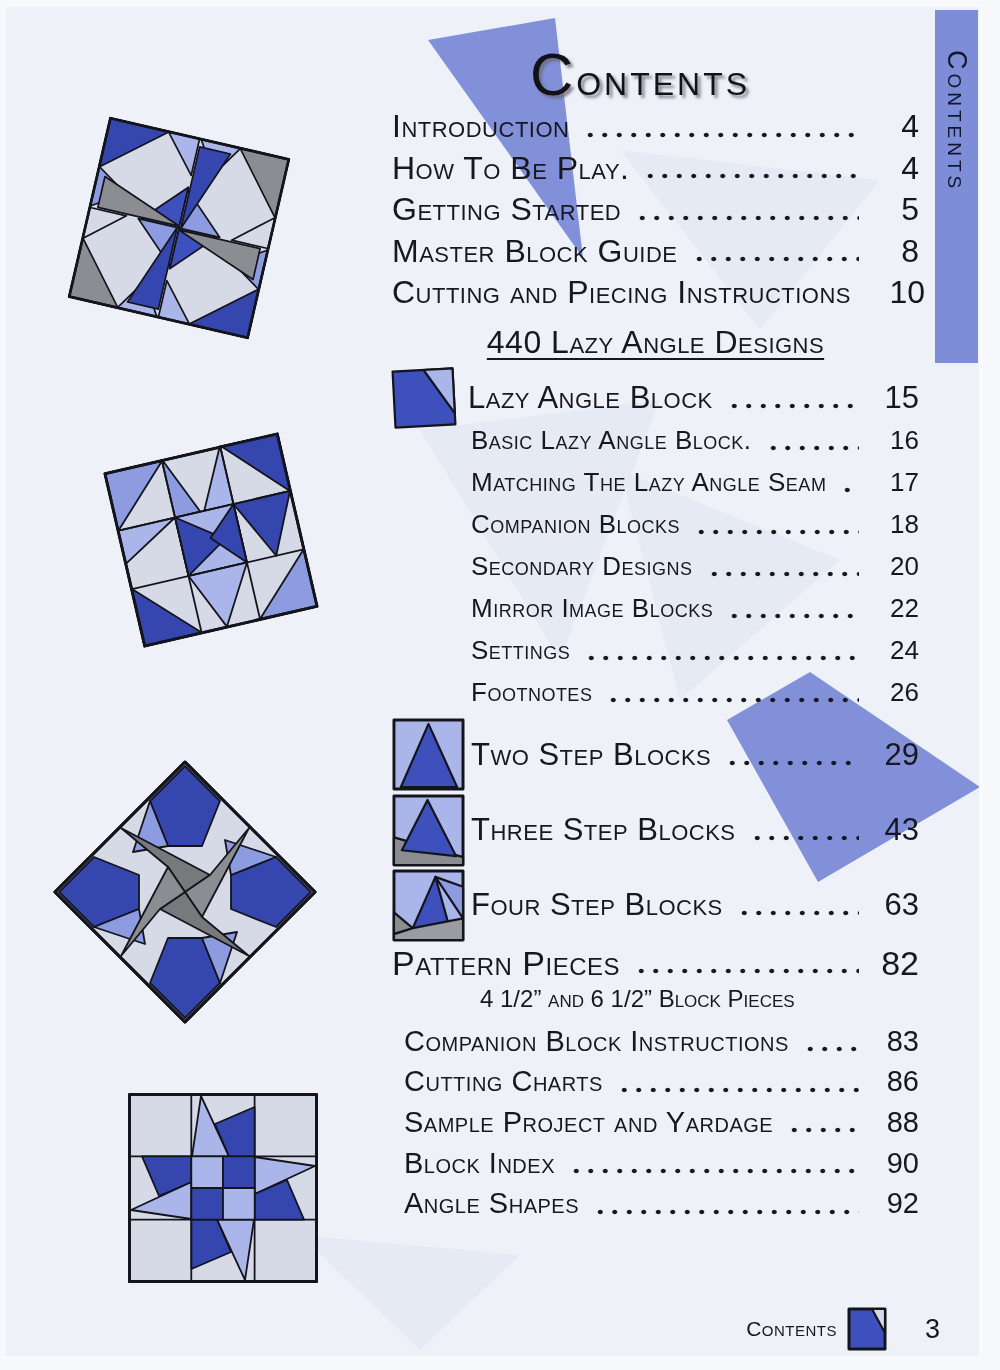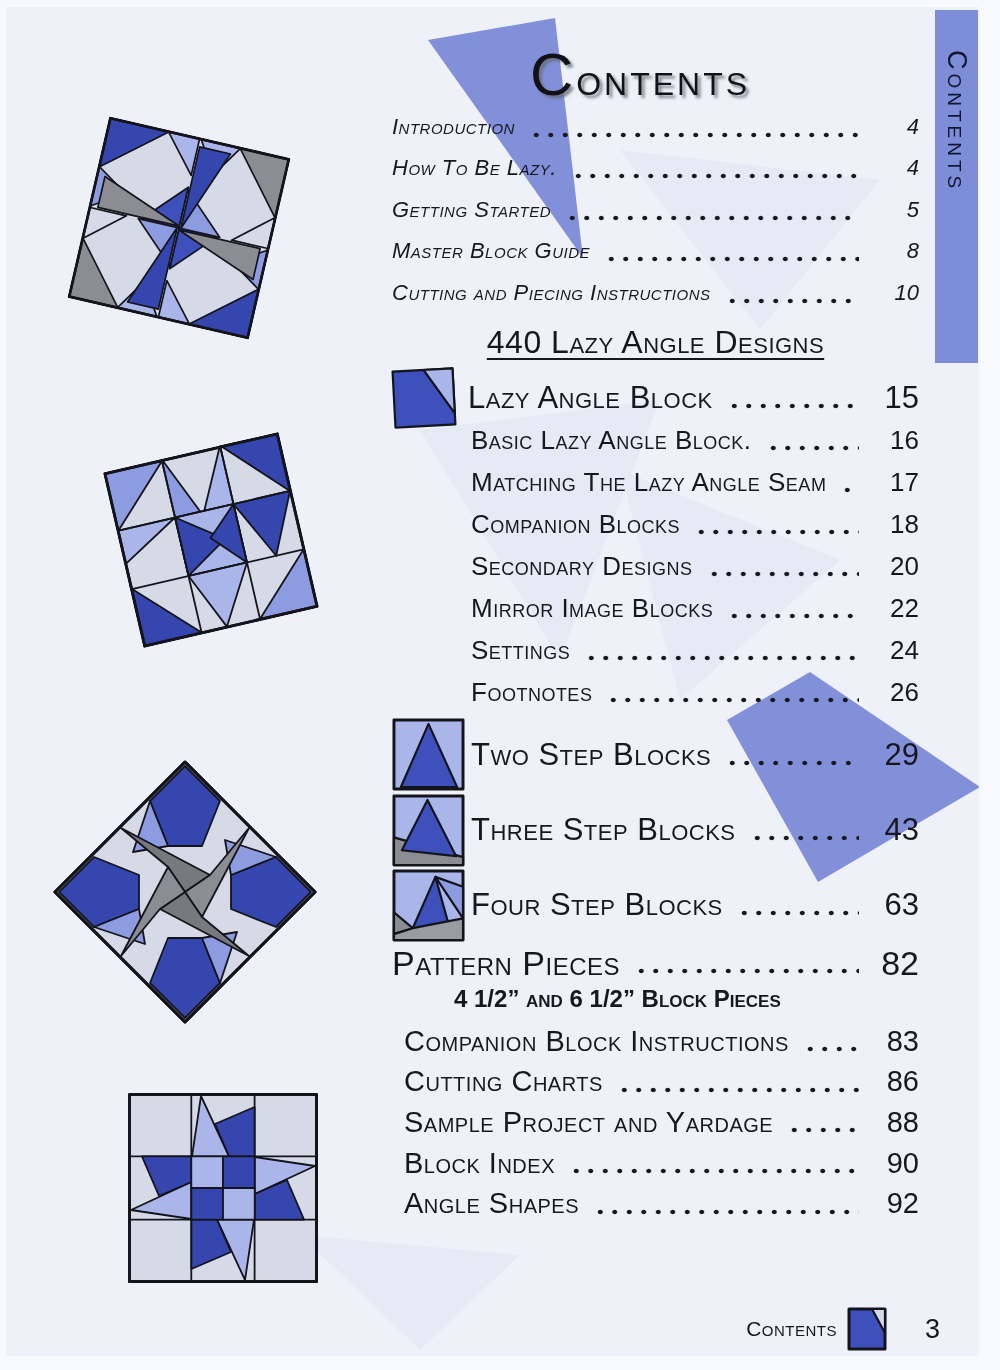--- a/index.html
+++ b/index.html
@@ -46,21 +46,21 @@
     text-align:center;font-variant:small-caps;font-size:46px;letter-spacing:3px;
     color:#121218;text-shadow:3px 3px 3px rgba(105,105,118,.8);
   }
   #page-title::first-letter{font-size:60px;}
 
   .toc-col{position:absolute;left:392px;width:527px;z-index:3;}
   #toc-main{top:106px;} #toc-lazy{top:364px;} #toc-subs{top:419px;}
   #toc-steps{top:717px;} #toc-pattern{top:944px;} #toc-end{top:1021px;}
 
   .toc-row{display:flex;align-items:center;}
-  .main-row{height:41.5px;font-size:22px;font-style:italic;}
+  .main-row{height:41.5px;font-size:32px;}
   .big-row{height:68px;font-size:31px;}
   .sub-row{height:42px;font-size:26px;padding-left:79px;}
   .step-row{height:75.4px;font-size:31px;}
   .pattern-row{height:38px;font-size:34px;}
   .end-row{height:40.6px;font-size:29px;margin-left:12px;}
   .lbl{font-variant:small-caps;letter-spacing:.5px;white-space:nowrap;}
   .dots{
     flex:1;height:6px;margin:0 8px 0 14px;position:relative;top:8px;
     background-image:radial-gradient(circle,var(--text) 2.1px,rgba(0,0,0,0) 2.6px);
     background-size:14.5px 6px;background-repeat:repeat-x;
@@ -70,22 +70,22 @@
   .big-row .row-icon{margin-right:12px;}
   .big-row .row-icon svg{transform:rotate(-3deg);}
   .step-row .row-icon{margin-right:6px;}
 
   #section-heading{
     position:absolute;left:392px;top:324px;width:527px;z-index:3;text-align:center;
     font-variant:small-caps;font-size:32px;letter-spacing:.5px;
     text-decoration:underline;text-underline-offset:5px;text-decoration-thickness:2px;
   }
   #pattern-subline{
-    font-variant:small-caps;font-size:24px;margin-left:62px;height:34px;
-    display:flex;align-items:center;white-space:nowrap;font-weight:bold;
+    font-variant:small-caps;font-size:24px;margin-left:88px;height:34px;
+    display:flex;align-items:center;white-space:nowrap;
   }
 
   .quilt{position:absolute;z-index:1;}
   #quilt-1{left:86px;top:135px;width:186px;height:186px;transform:rotate(13deg);}
   #quilt-2{left:121px;top:450px;width:180px;height:180px;transform:rotate(-13deg);}
   #quilt-3{left:49px;top:756px;width:272px;height:272px;}
   #quilt-4{left:128px;top:1093px;width:190px;height:190px;}
   .quilt svg{width:100%;height:100%;}
 
   #footer{
@@ -257,21 +257,21 @@
   </svg>
 </div>
 
 <div class="toc-col" id="toc-main">
     <div class="toc-row main-row">
       <span class="lbl">Introduction</span>
       <span class="dots"></span>
       <span class="pg">4</span>
     </div>
     <div class="toc-row main-row">
-      <span class="lbl">How To Be Lazy.</span>
+      <span class="lbl">How To Be Play.</span>
       <span class="dots"></span>
       <span class="pg">4</span>
     </div>
     <div class="toc-row main-row">
       <span class="lbl">Getting Started</span>
       <span class="dots"></span>
       <span class="pg">5</span>
     </div>
     <div class="toc-row main-row">
       <span class="lbl">Master Block Guide</span>

